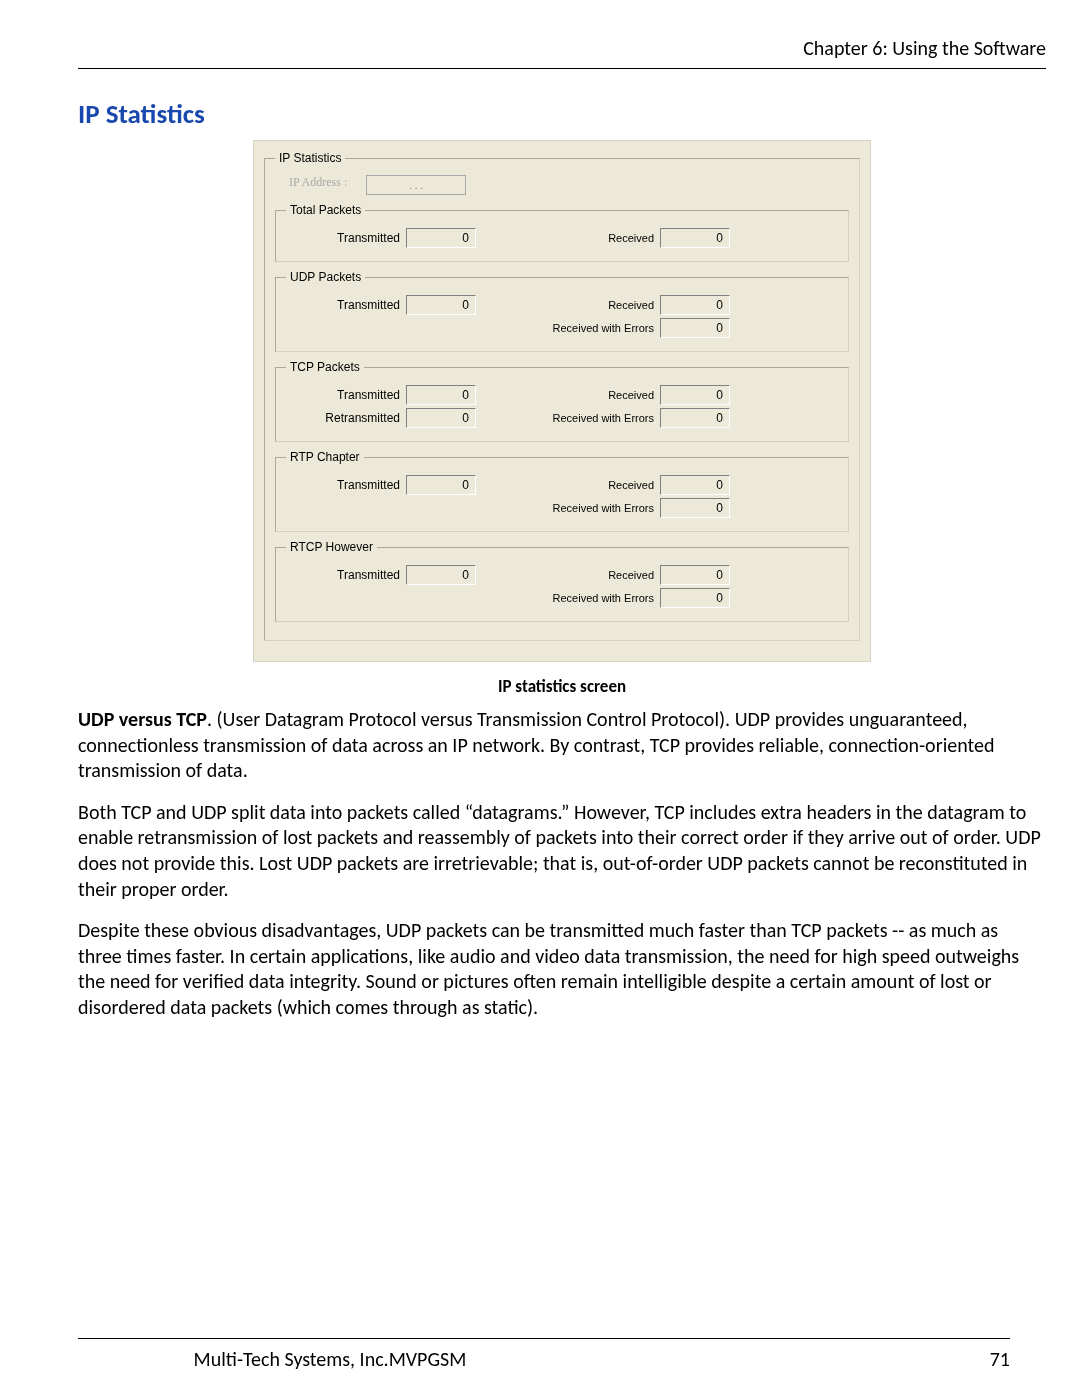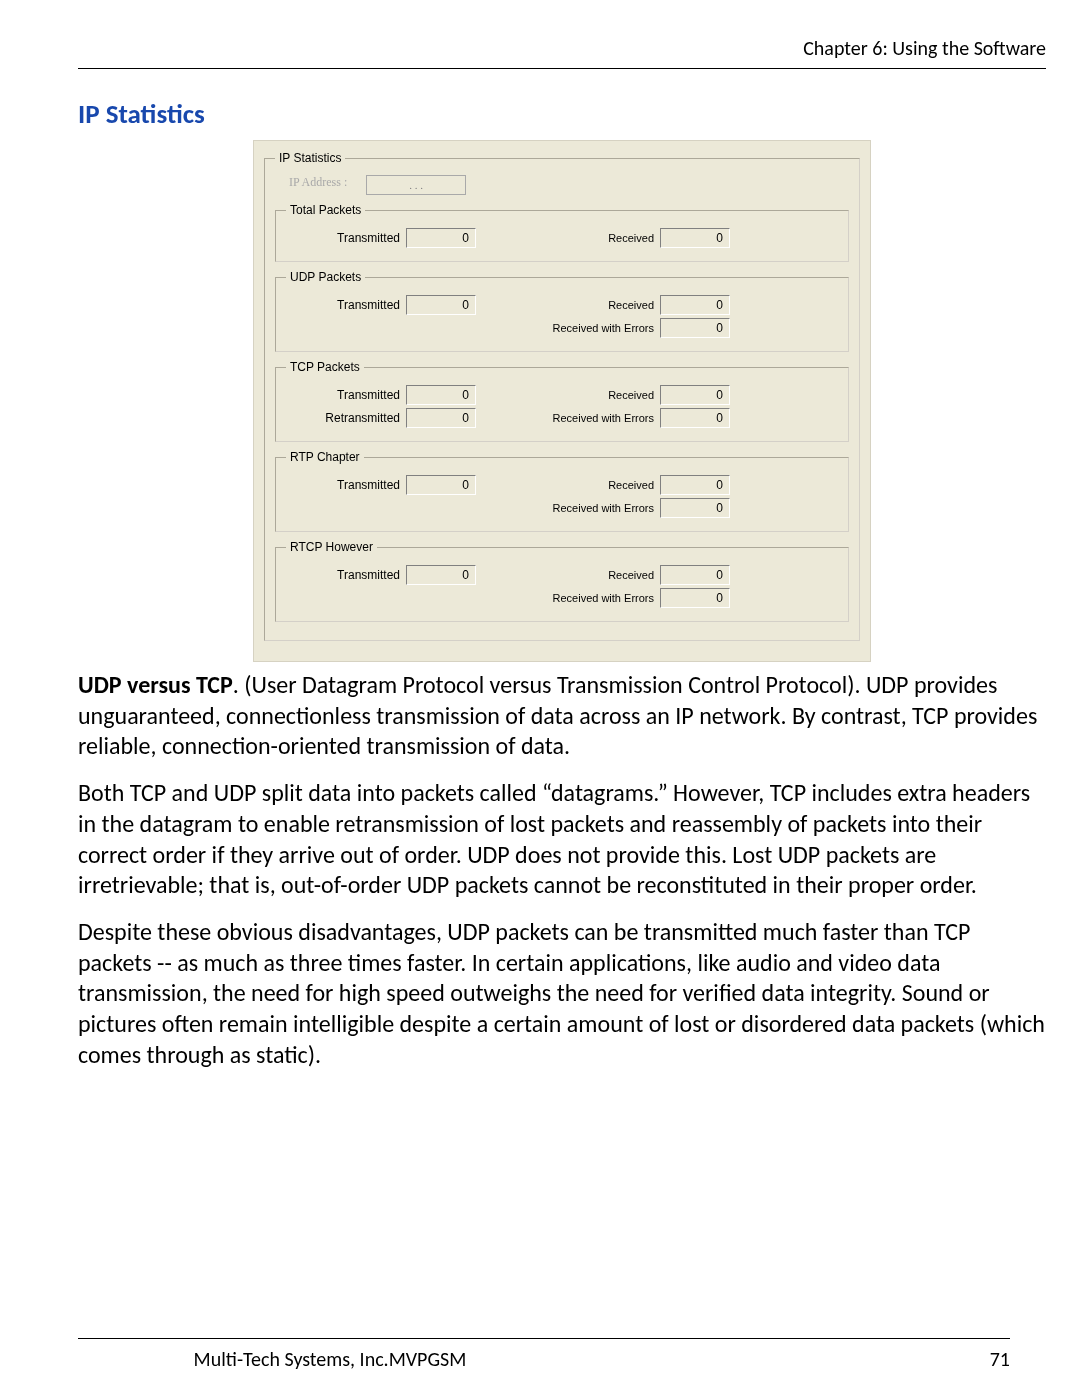--- a/index.html
+++ b/index.html
@@ -132,21 +132,21 @@
     cursor: default;
   }
   .winbtn .u { text-decoration: underline; }
   .caption {
     text-align: center;
     font-weight: 700;
     font-size: 17px;
     margin: 6px 0 10px 0;
   }
   .body-text {
-    font-size: 24px;
+    font-size: 20px;
     line-height: 1.28;
     margin: 0 0 16px 0;
   }
   .body-text b { font-weight: 700; }
   .footer {
     position: absolute;
     left: 78px; right: 70px; bottom: 26px;
   }
   .footer-rule {
     border: none;
@@ -267,20 +267,21 @@
               <div class="valbox">0</div>
             </div>
           </fieldset>
 
         </fieldset>
       </div>
 
     </div>
   </div>
 
+  <div class="caption">IP statistics screen</div>
 
   <p class="body-text">
     <b>UDP versus TCP</b><span>.  (User Datagram Protocol versus Transmission Control Protocol).  UDP provides unguaranteed, connectionless transmission of data across an IP network. By contrast, TCP provides reliable, connection-oriented transmission of data.</span>
   </p>
   <p class="body-text">Both TCP and UDP split data into packets called “datagrams.”  However, TCP includes extra headers in the datagram to enable retransmission of lost packets and reassembly of packets into their correct order if they arrive out of order.  UDP does not provide this.  Lost UDP packets are irretrievable; that is, out-of-order UDP packets cannot be reconstituted in their proper order.</p>
   <p class="body-text">Despite these obvious disadvantages, UDP packets can be transmitted much faster than TCP packets -- as much as three times faster. In certain applications, like audio and video data transmission, the need for high speed outweighs the need for verified data integrity.  Sound or pictures often remain intelligible despite a certain amount of lost or disordered data packets (which comes through as static).</p>
 
   <div class="footer">
     <hr class="footer-rule">
     <div class="footer-row">

